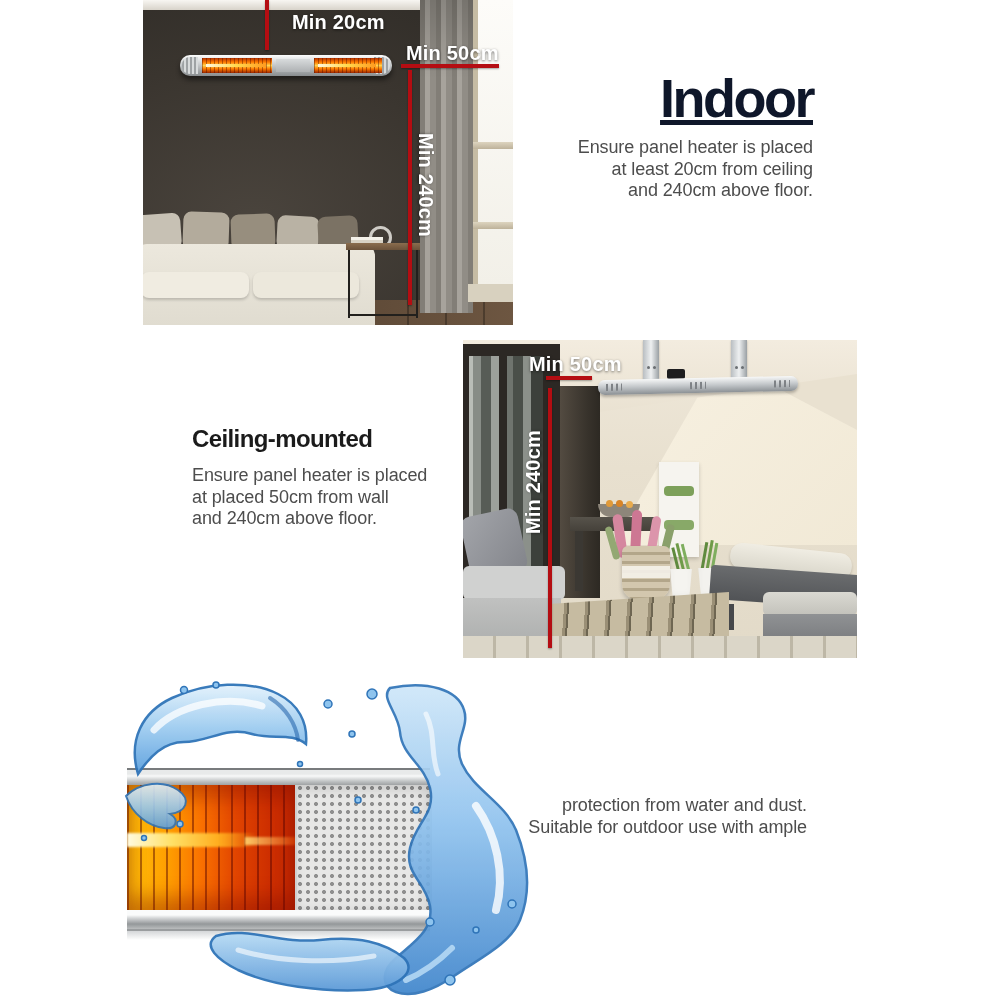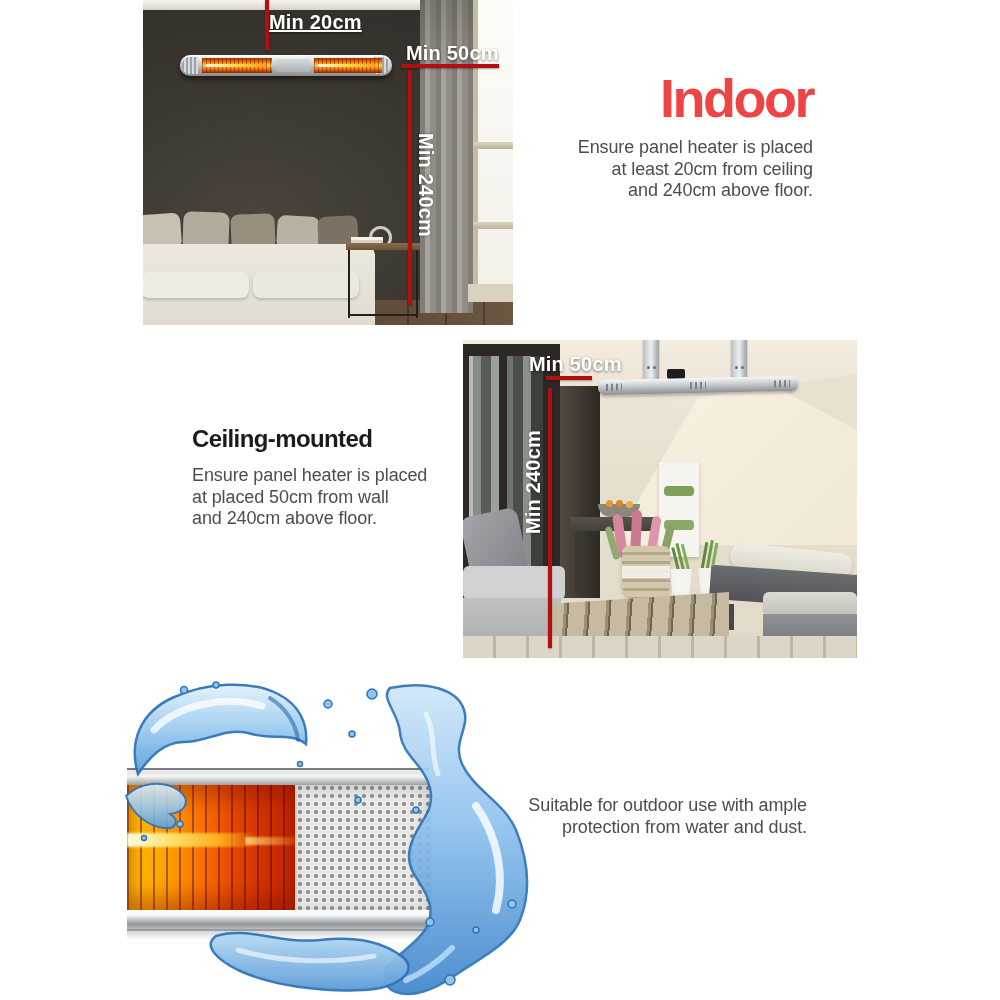--- a/index.html
+++ b/index.html
@@ -2,21 +2,21 @@
 <html style="--accent-red: #b40d12; --water-blue: #4f95d8; --glow-orange: #ff8a00;"><head>
 <meta charset="utf-8">
 <style>
   html,body{margin:0;padding:0;background:#fff;}
   body{width:1000px;height:1000px;font-family:"Liberation Sans",sans-serif;-webkit-font-smoothing:antialiased;}
   #page{position:relative;width:1000px;height:1000px;background:#fff;overflow:hidden;}
   .photo{position:absolute;overflow:hidden;}
   .ly{position:absolute;}
   .tb{position:absolute;white-space:nowrap;}
   .tb.right{text-align:right;}
-  .h-title{font-weight:bold;font-size:54px;line-height:52px;letter-spacing:-2.5px;color:#ef4444;}
+  .h-title{font-weight:bold;font-size:54px;line-height:52px;letter-spacing:-2.5px;color:#0f172a;text-decoration:underline;}
   .h-sub{font-weight:bold;font-size:24px;line-height:26px;letter-spacing:-0.6px;color:#1b1b1b;margin-top:8px;}
   .h-body{font-size:18px;line-height:21.5px;color:#4d4d4d;margin-top:13px;letter-spacing:-0.1px;}
   .m-label{position:absolute;color:#fff;font-size:20px;font-weight:bold;letter-spacing:0.2px;text-shadow:0 1px 3px rgba(0,0,0,.55);white-space:nowrap;z-index:30;}
   .m-line{position:absolute;background:var(--accent-red,#b40d12);box-shadow:0 1px 2px rgba(0,0,0,.35);z-index:29;}
   .m-line.v{width:4px;}
   .m-line.h{height:4px;}
   .v-down{writing-mode:vertical-rl;}
   .v-up{writing-mode:vertical-rl;transform:rotate(180deg);}
 </style>
 </head>
@@ -63,21 +63,21 @@
     <div class="ly" style="left:203px;top:226px;width:76px;height:96px;">
       <div class="ly" style="left:23px;top:0;width:17px;height:17px;border:3px solid #cfccc6;border-radius:50%;background:transparent;"></div>
       <div class="ly" style="left:5px;top:11px;width:32px;height:6px;background:linear-gradient(180deg,#f4f1e9 0 3px,#d8d2c4 3px 6px);"></div>
       <div class="ly" style="left:0;top:17px;width:74px;height:7px;background:linear-gradient(180deg,#8a6d4e,#6b523a);"></div>
       <div class="ly" style="left:2px;top:24px;width:2px;height:68px;background:#22201d;"></div>
       <div class="ly" style="left:70px;top:24px;width:2px;height:68px;background:#22201d;"></div>
       <div class="ly" style="left:2px;top:88px;width:70px;height:2px;background:#22201d;"></div>
     </div>
 
     <div class="m-line v" style="left:122px;top:0;height:50px;"></div>
-    <div class="m-label" style="left:126px;top:11px;text-decoration:underline;">Min 20cm</div>
+    <div class="m-label" style="left:149px;top:11px;">Min 20cm</div>
     <div class="m-label" style="left:263px;top:42px;">Min 50cm</div>
     <div class="m-line h" style="left:258px;top:64px;width:98px;"></div>
     <div class="m-line v" style="left:265px;top:70px;height:235px;"></div>
     <div class="m-label v-down" style="left:271px;top:133px;">Min 240cm</div>
   </div>
 
   <div class="tb right" style="right:187px;top:72px;">
     <div class="h-title">Indoor</div>
     <div class="h-body">
       <div>Ensure panel heater is placed</div>
@@ -243,18 +243,18 @@
           <circle cx="392" cy="226" r="4"></circle>
           <circle cx="60" cy="146" r="3"></circle>
         <circle cx="24" cy="160" r="2.5"></circle>
           <circle cx="180" cy="86" r="2.5"></circle>
       </g>
     </svg>
   </div>
 
   <div class="tb right" style="right:193px;top:782px;">
     <div class="h-body">
+      <div>protection from water and dust.</div>
       <div>Suitable for outdoor use with ample</div>
-      <div>protection from water and dust.</div>
     </div>
   </div>
 
 </div>
 
 </body></html>

